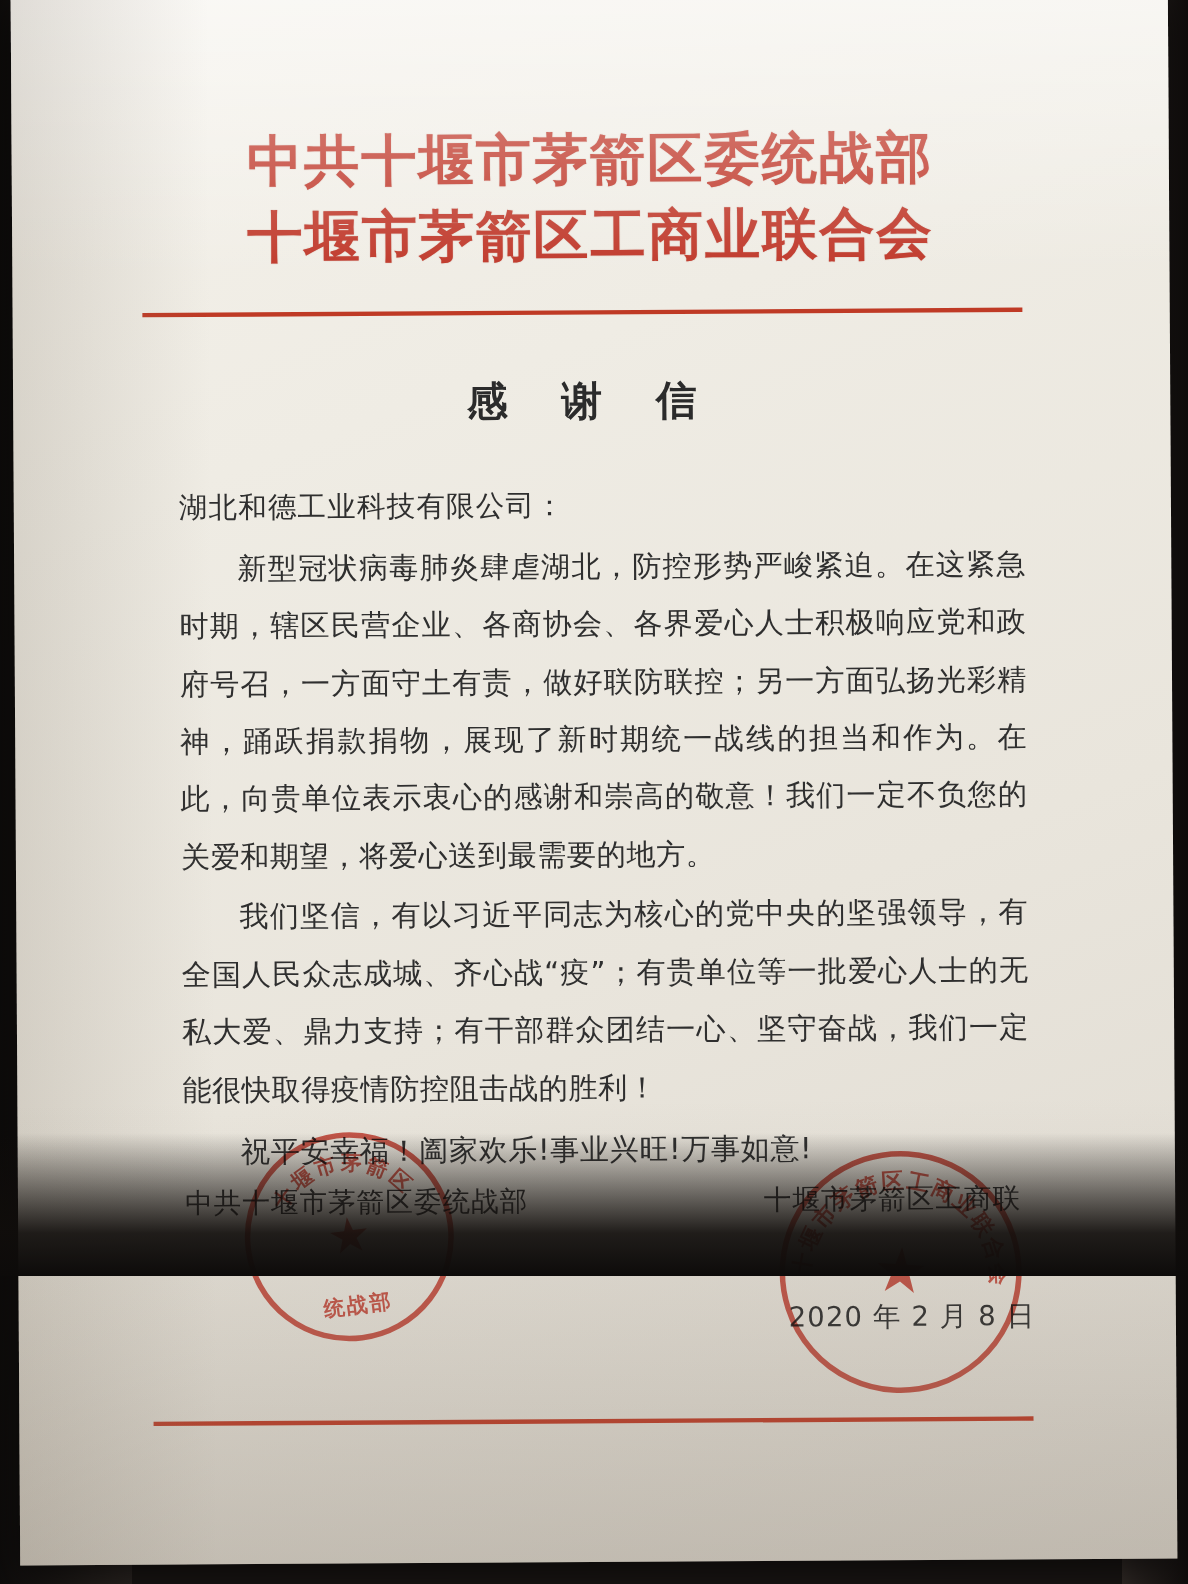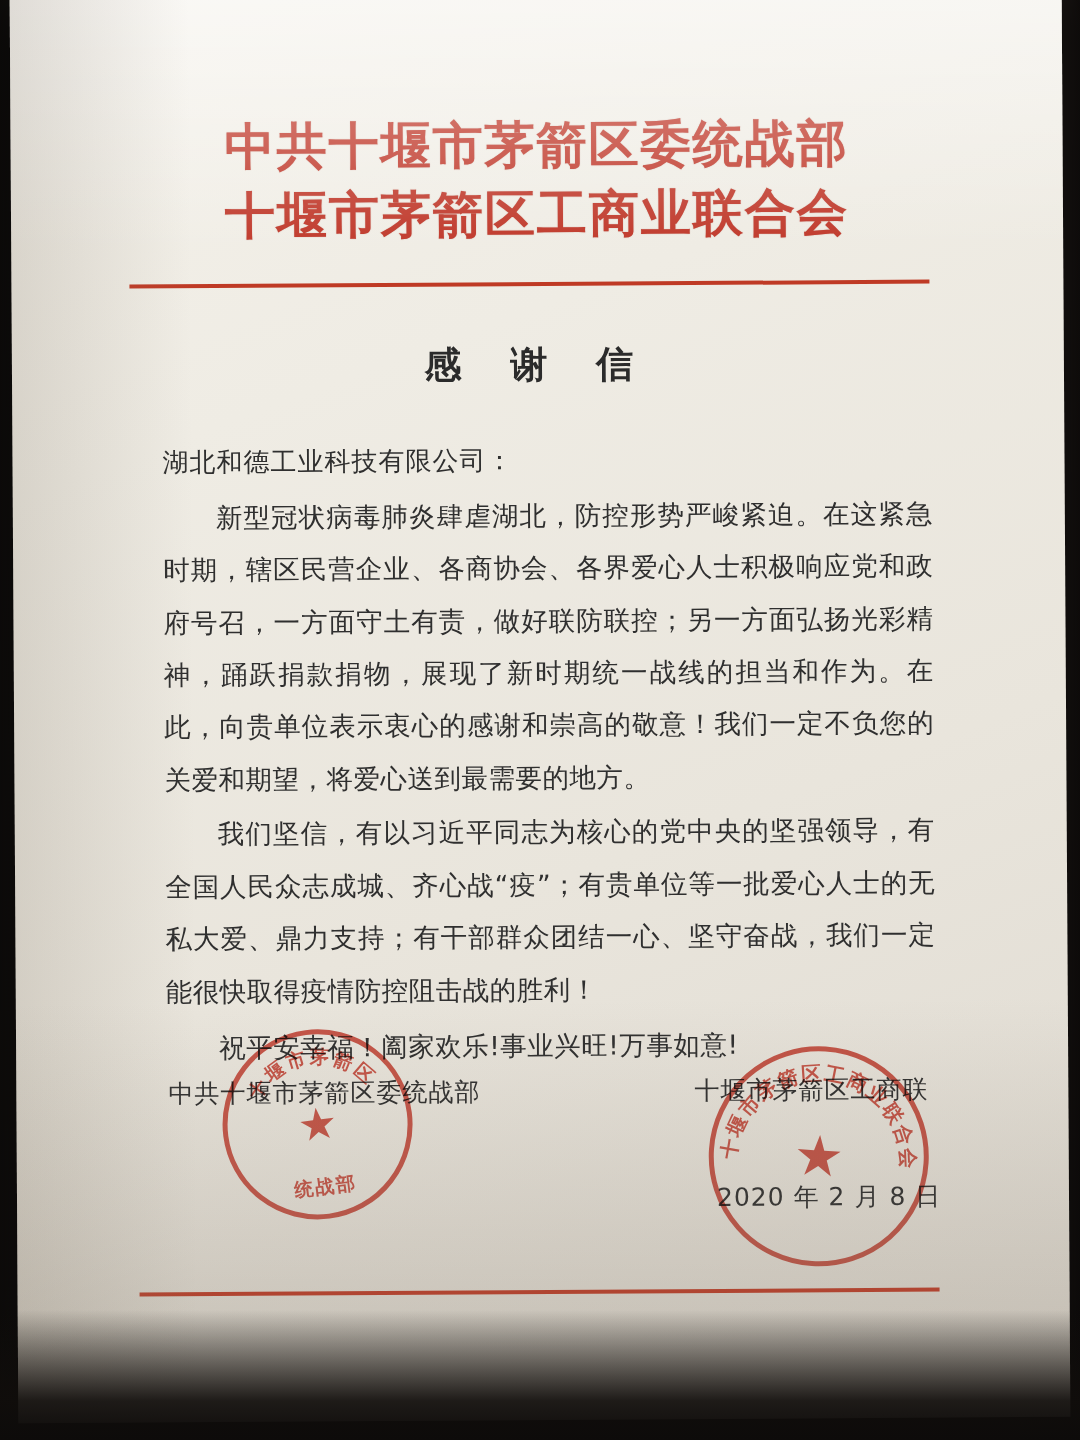--- a/index.html
+++ b/index.html
@@ -11,21 +11,21 @@
     width: 1080px;
     height: 1440px;
     overflow: hidden;
     font-family: "DejaVu Sans", "Liberation Sans", sans-serif;
   }
 
   
   .scene {
     position: relative;
     width: 1080px;
-    height: 1440px;
+    height: 1160px;
     background:
       radial-gradient(ellipse at 50% 40%, #3a3330 0%, #221d1a 55%, #141110 100%);
   }
   .desk-edge-left {
     position: absolute;
     left: 0; top: 0;
     width: 120px; height: 1440px;
     background: linear-gradient(to right, #0e0c0b 0%, #241f1c 70%, #2c2623 100%);
   }
   .desk-edge-right {

